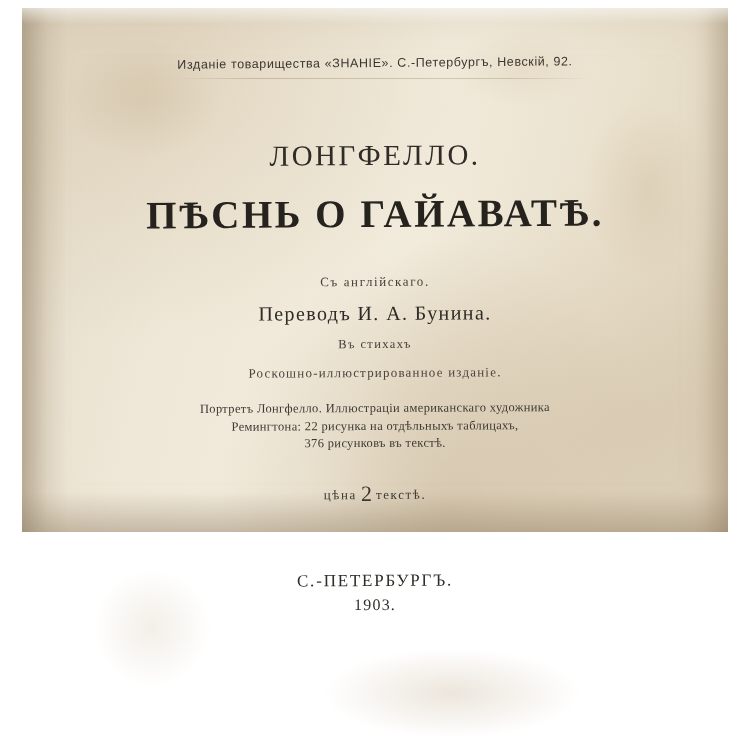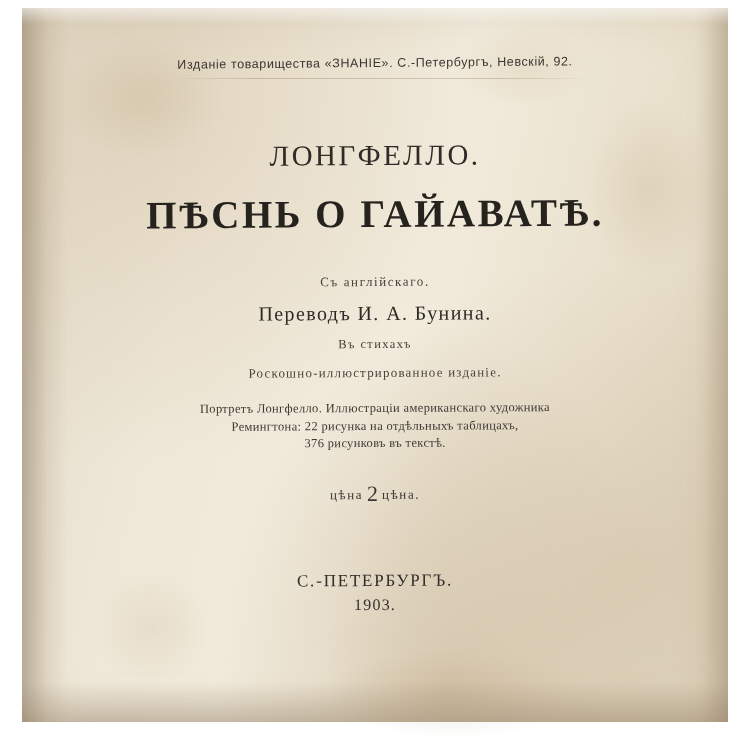--- a/index.html
+++ b/index.html
@@ -15,21 +15,21 @@
     background: #ffffff;
     font-family: "Liberation Serif", serif;
   }
 
   
   .book-page {
     position: absolute;
     left: 22px;
     top: 8px;
     width: 706px;
-    height: 714px;
+    height: 524px;
     background:
       radial-gradient(ellipse at 18% 12%, rgba(214,198,172,0.55) 0%, rgba(214,198,172,0.0) 42%),
       radial-gradient(ellipse at 88% 78%, rgba(205,186,158,0.45) 0%, rgba(205,186,158,0.0) 40%),
       radial-gradient(ellipse at 60% 96%, rgba(196,176,146,0.5) 0%, rgba(196,176,146,0.0) 38%),
       linear-gradient(103deg, #e3dbc9 0%, #efe8d8 26%, #f2ecdd 52%, #e9e0cc 78%, #ded3bd 100%);
     box-shadow: inset 0 0 48px rgba(160,140,110,0.28);
   }
 
   
   .stain {
@@ -255,21 +255,21 @@
 
       <div class="sub-c">Роскошно-иллюстрированное изданіе.</div>
 
       <div class="illus-block">
         <div>Портретъ Лонгфелло. Иллюстраціи американскаго художника</div>
         <div>Ремингтона: 22 рисунка на отдѣльныхъ таблицахъ,</div>
         <div>376 рисунковъ въ текстѣ.</div>
       </div>
 
       <div class="price">
-        <span>цѣна</span><span class="num">2</span><span>цѣна.</span>
+        <span>цѣна</span><span class="num">2</span><span>текстѣ.</span>
       </div>
 
       <div class="city">С.-ПЕТЕРБУРГЪ.</div>
 
       <div class="year">1903.</div>
 
     </div>
   </div>
 
   <div class="frame-left"></div>

